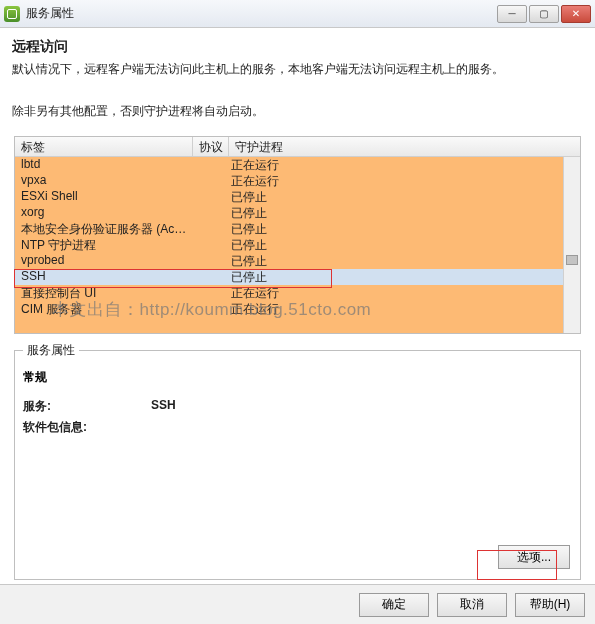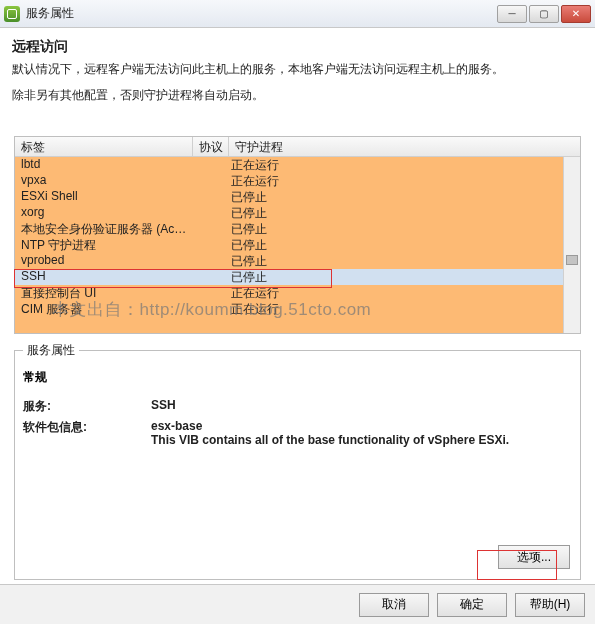--- a/index.html
+++ b/index.html
@@ -50,21 +50,21 @@
     color: #fff;
     border-color: #a43c31;
   }
   .content {
     position: absolute;
     top: 28px; left: 0; right: 0; bottom: 40px;
     padding: 10px 12px 0 12px;
   }
   .h1 { font-size: 14px; font-weight: bold; color: #222; margin-bottom: 4px; }
   .desc { font-size: 12px; color: #222; line-height: 1.6; }
-  .desc2 { font-size: 12px; color: #222; margin-top: 8px; }
+  .desc2 { font-size: 12px; color: #222; margin-top: 24px; }
 
   .table-wrap {
     position: absolute;
     top: 108px; left: 14px; right: 14px;
     height: 198px;
     border: 1px solid #bfbfbf;
     background: #fdba74;
   }
   .thead {
     display: flex;
@@ -266,32 +266,28 @@
 
   <div class="fieldset">
     <div class="legend">服务属性</div>
     <div class="group-h">常规</div>
     <div class="kv">
       <div class="k">服务:</div>
       <div class="v">SSH</div>
     </div>
     <div class="kv">
       <div class="k">软件包信息:</div>
-      <div class="v">
-        <div>esx-base</div>
-        <div>This VIB contains all of the base functionality of vSphere ESXi.</div>
-      </div>
     </div>
     <div class="opt-btn-wrap">
       <button class="opt-btn">选项...</button>
     </div>
   </div>
 
   <div class="red-box-row red-box-2"></div>
 </div>
 
 <div class="watermark">本文出自：http://koumm.blog.51cto.com</div>
 
 <div class="bottombar">
+  <button class="btn">确定</button>
   <button class="btn">取消</button>
-  <button class="btn">确定</button>
   <button class="btn">帮助(H)</button>
 </div>
 
 </body></html>

